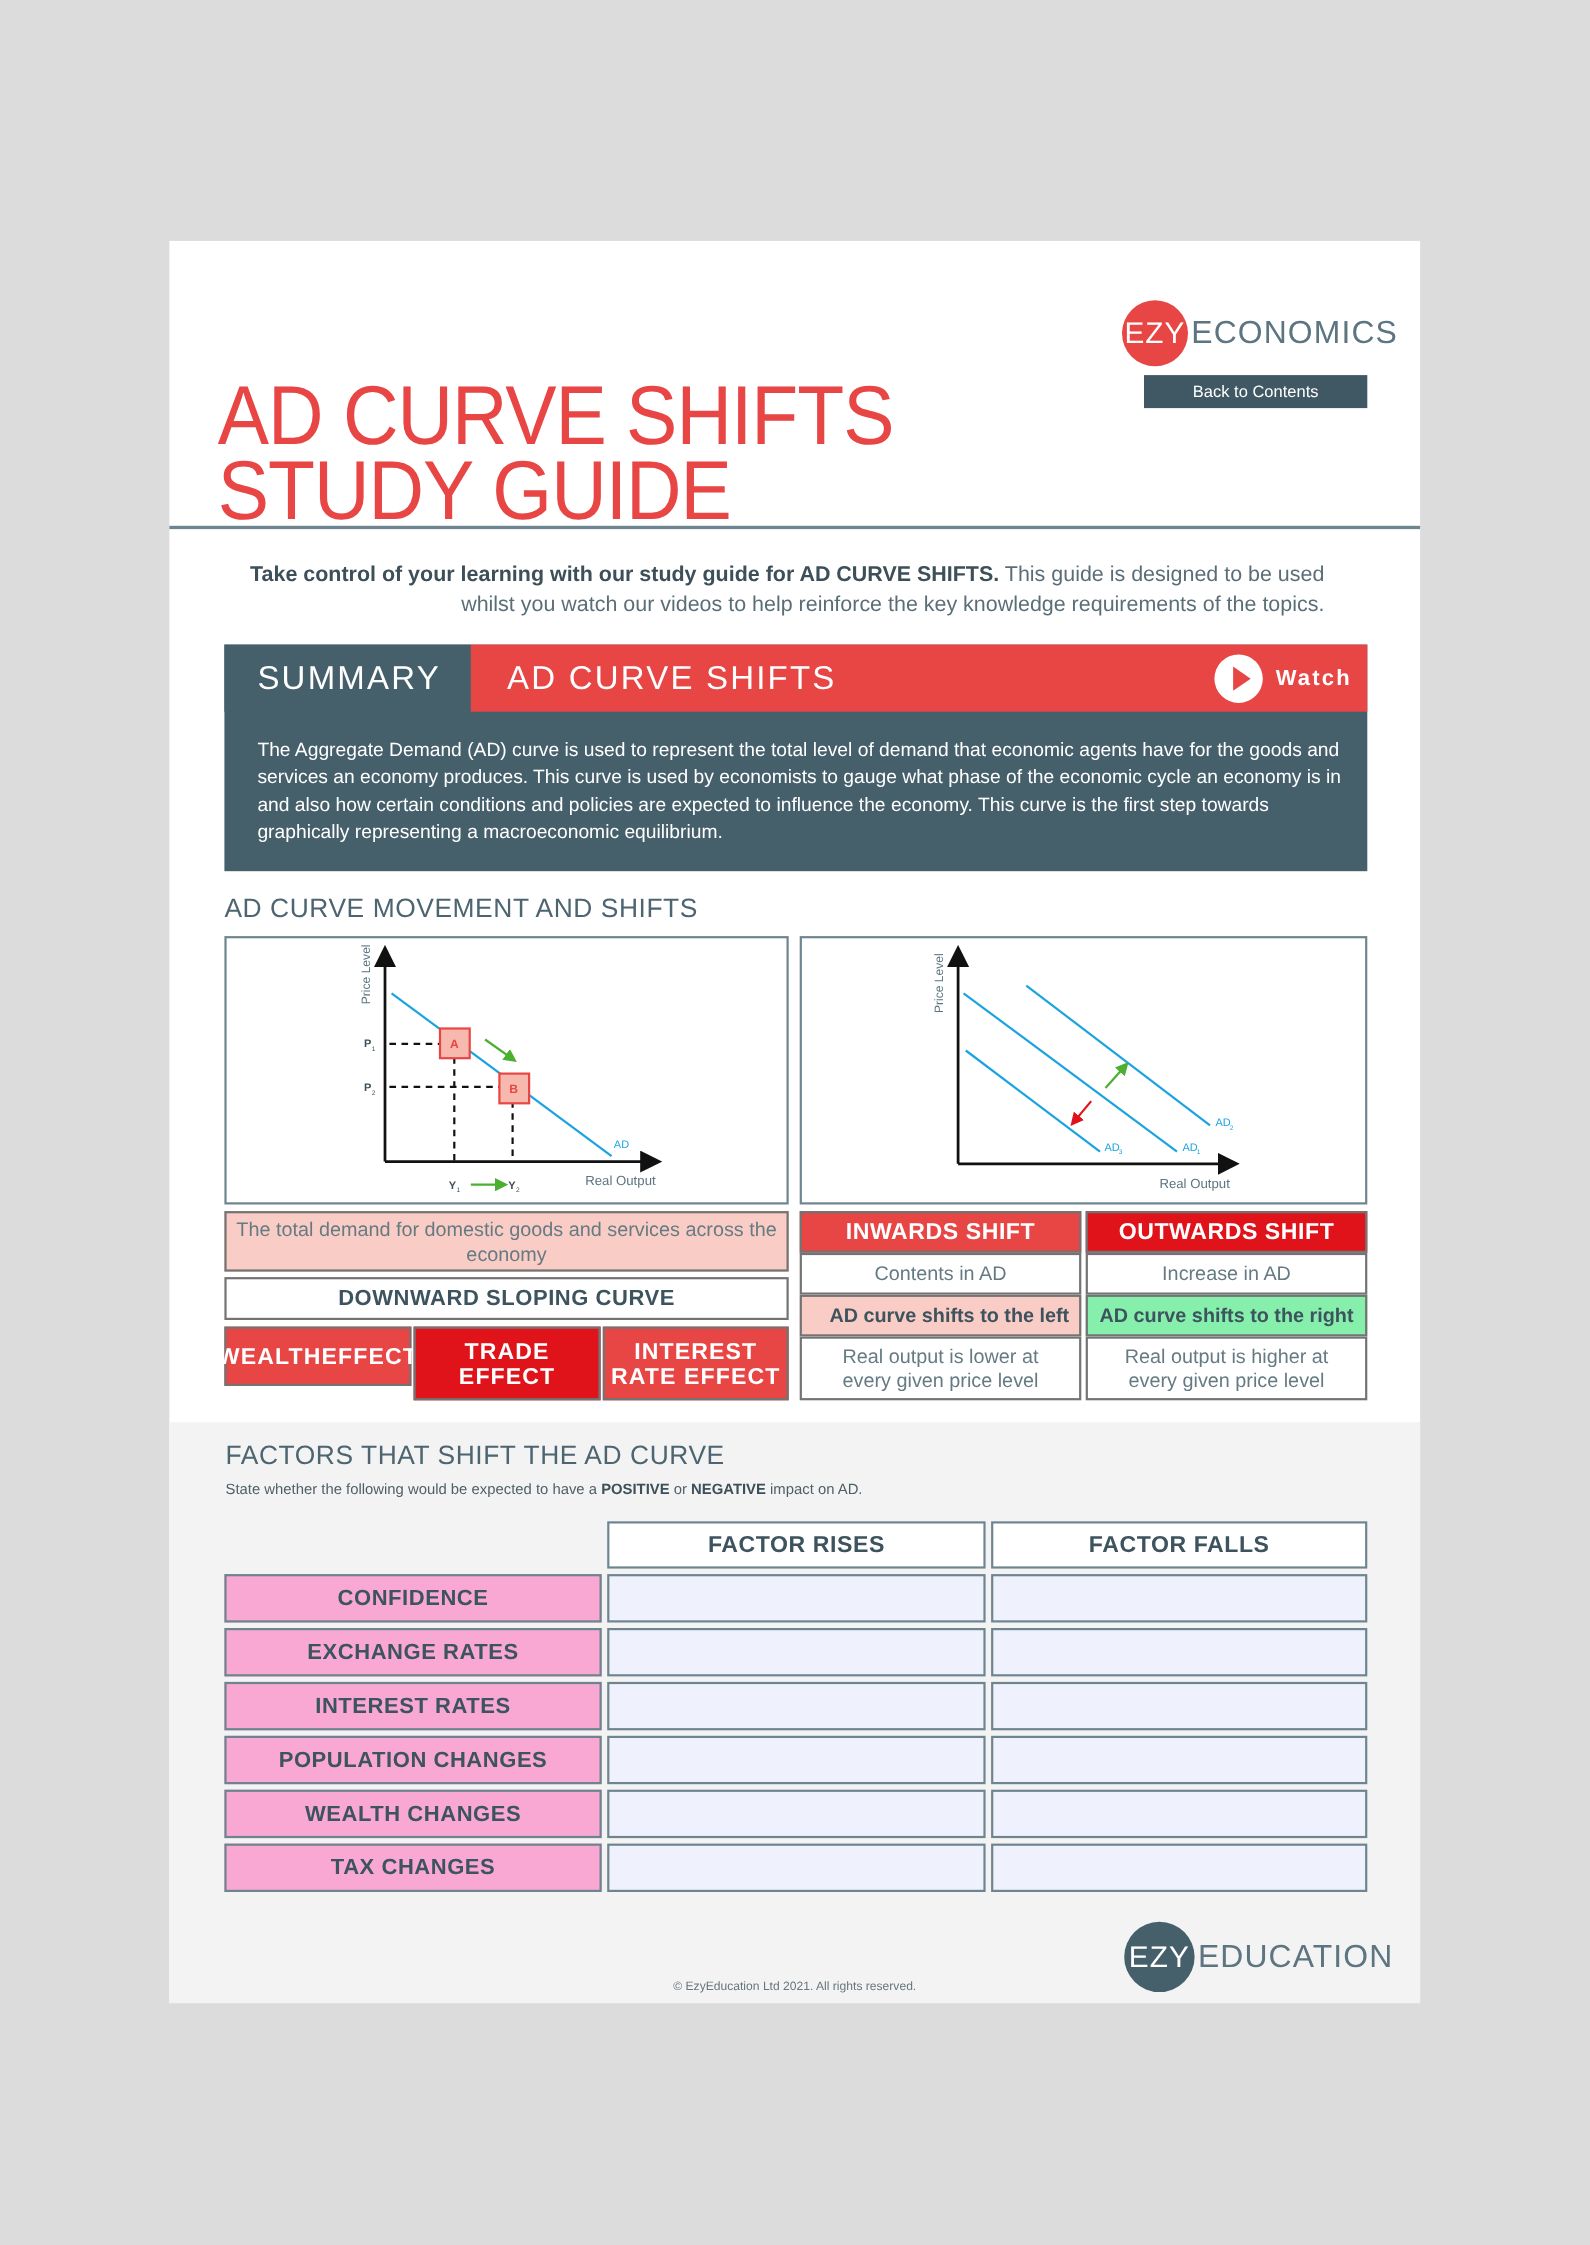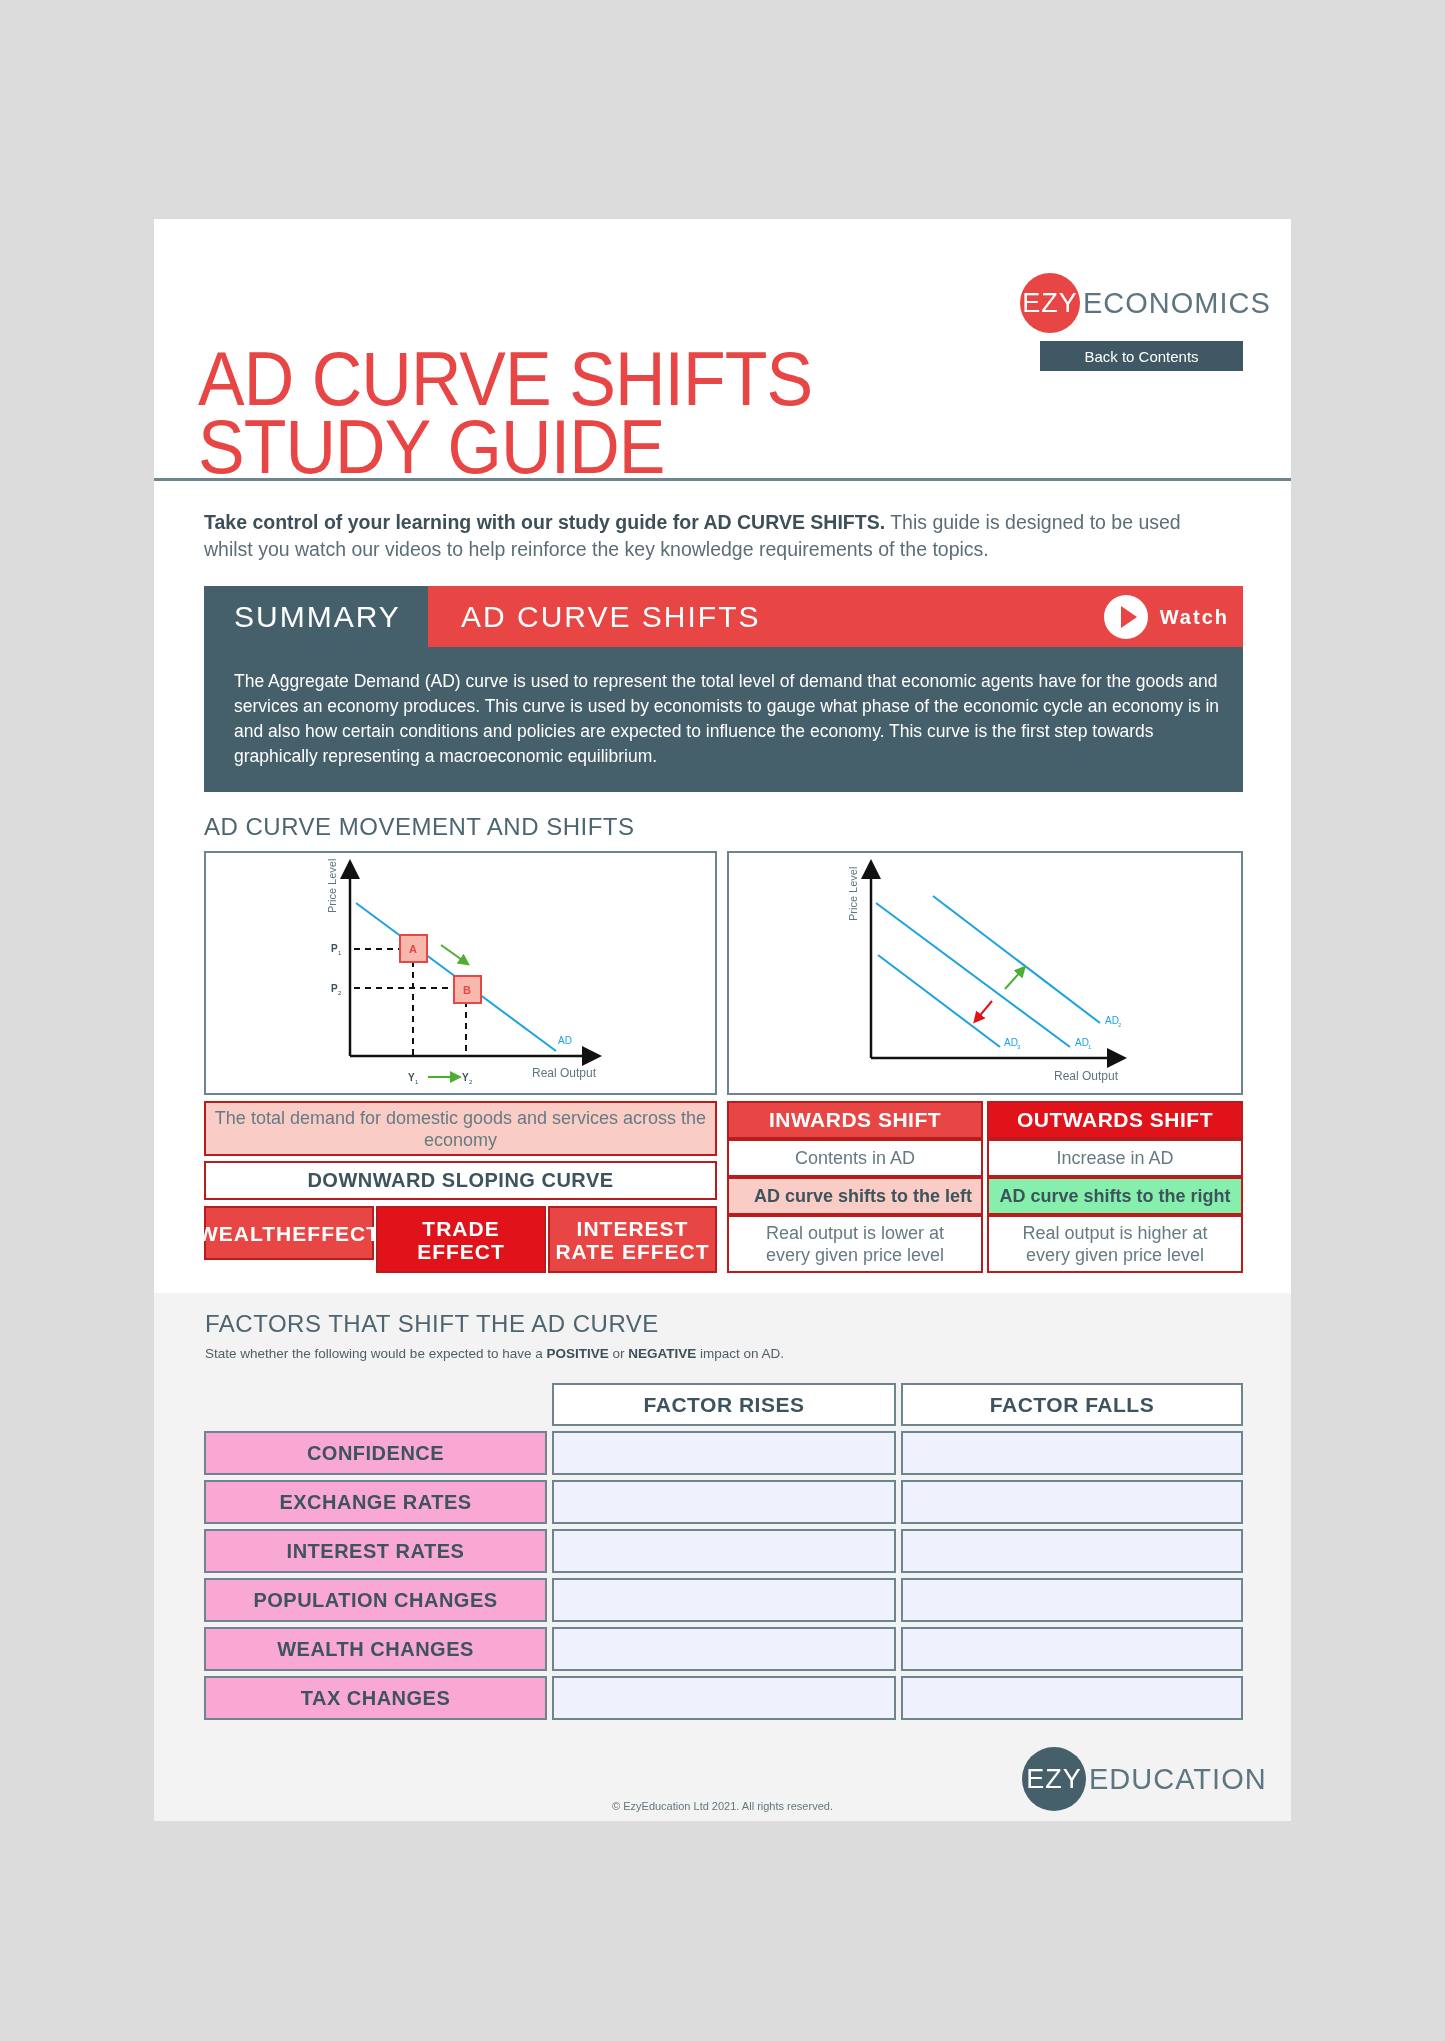--- a/index.html
+++ b/index.html
@@ -9,36 +9,36 @@
   .abs { position: absolute; }
 
   
   .title { left: 44px; top: 126px; color: #e84545; font-family: "Liberation Sans", sans-serif; font-weight: 400; font-size: 76px; line-height: 68px; letter-spacing: -1px; transform: scaleX(0.92); transform-origin: left top; white-space: nowrap; }
   .title-rule { left: 0; top: 259px; width: 1137px; height: 3px; background: #6e8590; }
   .logo { left: 866px; top: 56px; height: 56px; display: flex; align-items: center; }
   .logo-circle { width: 60px; height: 60px; border-radius: 50%; background: #e84545; color: #fff; display: flex; align-items: center; justify-content: center; font-family: "Liberation Sans", sans-serif; font-size: 27px; letter-spacing: 1px; }
   .logo-text { color: #5d7580; font-family: "Liberation Sans", sans-serif; font-size: 29px; letter-spacing: 1px; margin-left: 3px; }
   .back-btn { left: 886px; top: 122px; width: 203px; height: 30px; background: #3f5864; color: #ffffff; font-family: "Liberation Sans", sans-serif; font-size: 15px; display: flex; align-items: center; justify-content: center; cursor: pointer; }
 
-  .intro { left: 50px; top: 290px; width: 1000px; color: #5b6e77; font-size: 19.5px; line-height: 27px; font-family: "Liberation Sans", sans-serif; }
+  .intro { left: 50px; top: 290px; width: 1000px; color: #5b6e77; font-size: 19.5px; line-height: 27px; font-family: "Liberation Sans", sans-serif; text-align: right; }
   .intro b { color: #3d4f58; }
 
   
   .summary { left: 50px; top: 367px; width: 1039px; height: 206px; background: #46606b; }
   .sum-tab { left: 0; top: 0; width: 224px; height: 61px; background: #46606b; color: #fff; font-size: 30px; letter-spacing: 2px; display: flex; align-items: center; padding-left: 30px; font-family: "Liberation Sans", sans-serif; }
   .sum-head { left: 224px; top: 0; width: 815px; height: 61px; background: #e84545; color: #fff; font-size: 30px; letter-spacing: 2px; display: flex; align-items: center; padding-left: 33px; font-family: "Liberation Sans", sans-serif; }
   .watch { right: 14px; top: 9px; height: 44px; display: flex; align-items: center; cursor: pointer; }
   .watch-circle { width: 44px; height: 44px; border-radius: 50%; background: #fff; display: flex; align-items: center; justify-content: center; }
   .watch-label { color: #fff; font-weight: bold; font-size: 20px; margin-left: 12px; font-family: "Liberation Sans", sans-serif; }
   .sum-body { left: 30px; top: 83px; width: 990px; color: #ffffff; font-size: 17.5px; line-height: 25px; font-family: "Liberation Sans", sans-serif; }
 
   .h2 { color: #4d6571; font-size: 24px; font-family: "Liberation Sans", sans-serif; letter-spacing: 0.5px; }
 
   .graph-box { border: 2px solid #6e8590; background: #fff; }
-  .box { position: absolute; border: 2px solid #b91c1c; display: flex; align-items: center; justify-content: center; text-align: center; }
+  .box { position: absolute; border: 2px solid #737373; display: flex; align-items: center; justify-content: center; text-align: center; }
   .pink { background: #f9cdc5; }
   .peach { background: #86efac; }
   .red { background: #e84545; color: #fff; font-weight: bold; }
   .dred { background: #e0131b; color: #fff; font-weight: bold; }
   .white { background: #fff; }
   .t-muted { color: #667a83; font-size: 18px; line-height: 22px; font-family: "Liberation Sans", sans-serif; }
   .t-bold { color: #3d535e; font-weight: bold; font-family: "Liberation Sans", sans-serif; }
   .t-eff { font-size: 21px; line-height: 23px; letter-spacing: 1px; font-family: "Liberation Sans", sans-serif; }
 
   .factors-bg { left: 0; top: 1074px; width: 1137px; height: 528px; background: #f3f3f3; }

